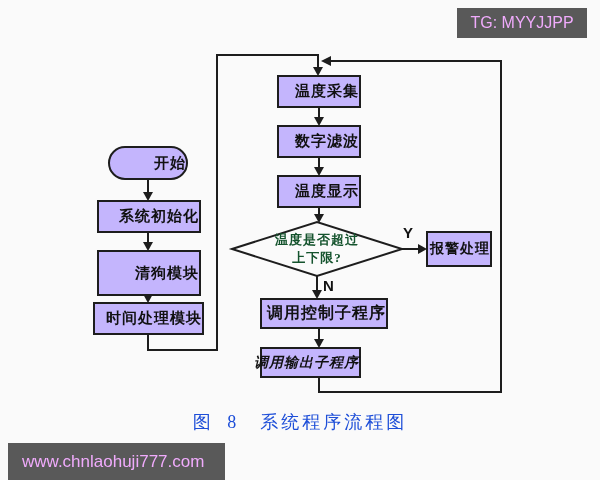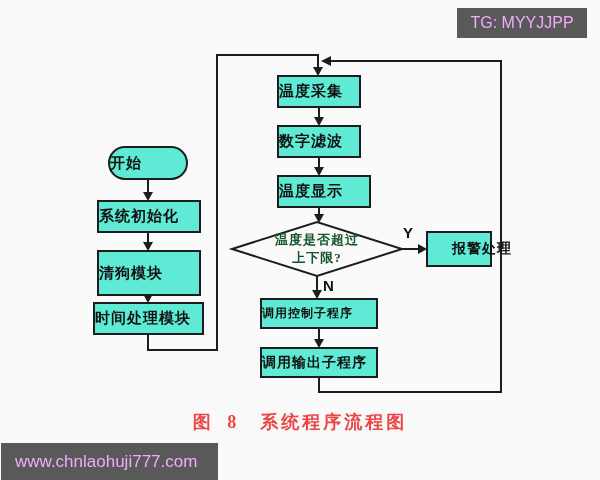--- a/index.html
+++ b/index.html
@@ -7,54 +7,54 @@
     position:relative;
     width:600px;height:480px;
     background:#fafafa;
     font-family:"Liberation Serif","DejaVu Serif",serif;
     overflow:hidden;
   }
   .wires{position:absolute;left:0;top:0;width:600px;height:480px;}
   .node{
     position:absolute;
     border:2px solid #1d1d1d;
-    background:#5eead4;
-    display:flex;align-items:center;justify-content:flex-start;
+    background:#c4b5fd;
+    display:flex;align-items:center;justify-content:flex-end;
     font-size:15px;font-weight:bold;color:#111;
     letter-spacing:1px;
     box-sizing:border-box;
     white-space:nowrap;
   }
   .oval{border-radius:17px;}
   .diamond-label{
     position:absolute;
     display:flex;flex-direction:column;align-items:center;justify-content:center;
     font-size:13px;font-weight:bold;color:#14532d;
     line-height:1.35;letter-spacing:1px;text-align:center;
   }
   .branch-label{
     position:absolute;
     font-family:"Liberation Sans","DejaVu Sans",sans-serif;
     font-size:15px;font-weight:bold;color:#111;
   }
   .caption{
     position:absolute;left:0;top:410px;width:600px;
-    text-align:center;font-size:18px;font-weight:bold;color:#ef4444;
+    text-align:center;font-size:18px;font-weight:normal;color:#1d4ed8;
     letter-spacing:3px;
   }
   .caption .cap-prefix{margin-right:18px;letter-spacing:6px;}
   .badge{
     position:absolute;
     background:#595959;color:#f0abfc;
     font-family:"Liberation Sans","DejaVu Sans",sans-serif;
     display:flex;align-items:center;
     box-sizing:border-box;
   }
   .badge.tg{left:457px;top:8px;width:130px;height:30px;font-size:16px;justify-content:center;}
-  .badge.url{left:1px;top:443px;width:217px;height:37px;font-size:17px;padding-left:14px;}
+  .badge.url{left:8px;top:443px;width:217px;height:37px;font-size:17px;padding-left:14px;}
 </style>
 </head>
 <body>
 
 <div class="canvas">
 
   <svg class="wires" viewBox="0 0 600 480" xmlns="http://www.w3.org/2000/svg">
     <g stroke="#1d1d1d" stroke-width="2" fill="none">
       <path d="M148,180 L148,193"></path>
       <path d="M148,233 L148,243"></path>
@@ -96,40 +96,40 @@
   <div class="node" style="left:93px;top:302px;width:111px;height:33px;">
     <span>时间处理模块</span>
   </div>
 
   <div class="node" style="left:277px;top:75px;width:84px;height:33px;">
     <span>温度采集</span>
   </div>
   <div class="node" style="left:277px;top:125px;width:84px;height:33px;">
     <span>数字滤波</span>
   </div>
-  <div class="node" style="left:277px;top:175px;width:94px;height:33px;">
+  <div class="node" style="left:277px;top:175px;width:84px;height:33px;">
     <span>温度显示</span>
   </div>
 
   <div class="diamond-label" style="left:247px;top:227px;width:140px;height:44px;">
     <span>温度是否超过</span>
     <span>上下限?</span>
   </div>
 
   <div class="branch-label" style="left:403px;top:224px;">Y</div>
   <div class="branch-label" style="left:323px;top:277px;">N</div>
 
   <div class="node" style="left:426px;top:231px;width:66px;height:36px;font-size:14px;padding-left:24px;">
     <span>报警处理</span>
   </div>
 
-  <div class="node" style="left:260px;top:298px;width:118px;height:31px;font-size:12px;">
+  <div class="node" style="left:260px;top:298px;width:128px;height:31px;font-size:16px;">
     <span>调用控制子程序</span>
   </div>
-  <div class="node" style="left:260px;top:347px;width:118px;height:31px;font-size:14px;">
+  <div class="node" style="left:260px;top:347px;width:101px;height:31px;font-size:14px;font-style:italic;">
     <span>调用输出子程序</span>
   </div>
 
   <div class="caption">
     <span class="cap-prefix">图 8</span><span>系统程序流程图</span>
   </div>
 
   <div class="badge tg">
     <span>TG: MYYJJPP</span>
   </div>

